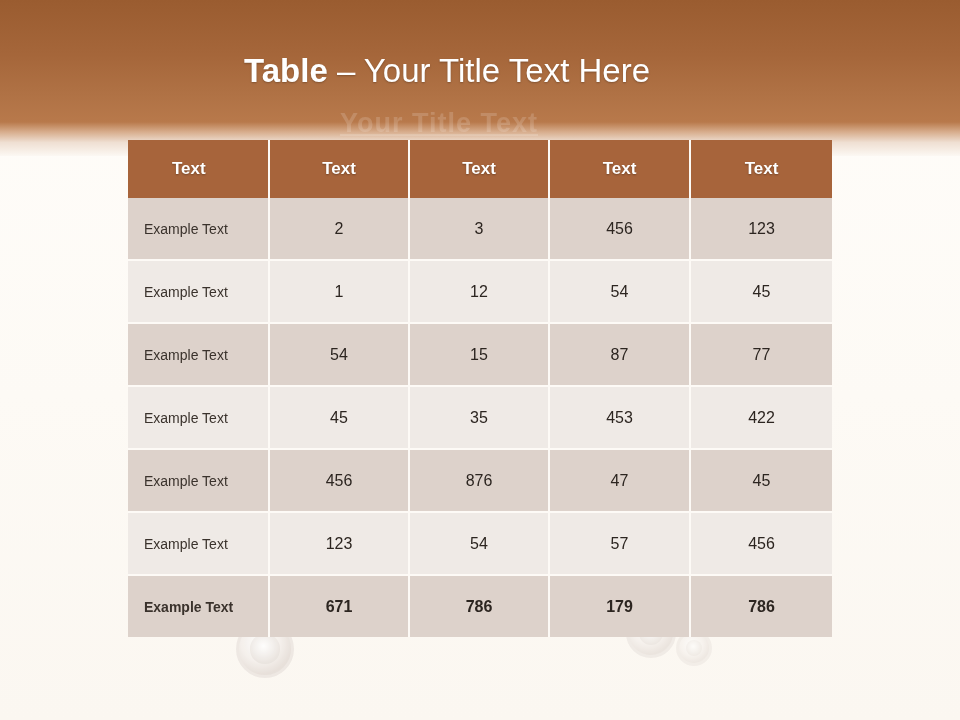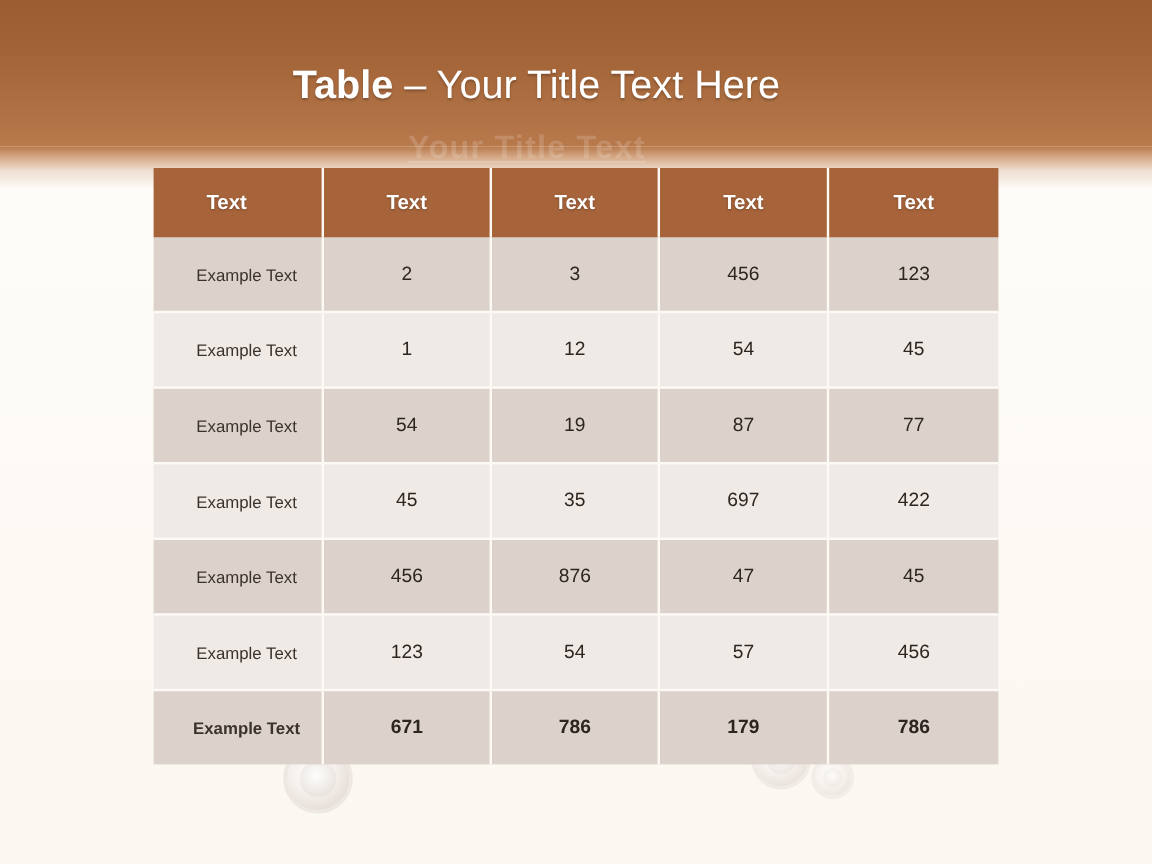--- a/index.html
+++ b/index.html
@@ -120,21 +120,21 @@
   tbody td {
     height: 59px;
     font-size: 16px;
     color: #2c2520;
     text-align: center;
     border-right: 2px solid #fdfaf6;
     border-bottom: 2px solid #fdfaf6;
   }
   tbody td:last-child { border-right: none; }
   tbody td.label {
-    text-align: center;
+    text-align: left;
     padding-left: 16px;
     font-size: 14px;
     color: #3a322c;
   }
   tbody tr.odd td { background: #ddd2cb; }
   tbody tr.even td { background: #efeae6; }
   tbody tr.total td {
     background: #ddd2cb;
     font-weight: bold;
     border-bottom: none;
@@ -187,29 +187,29 @@
         <tr class="even">
           <td class="label">Example Text</td>
           <td>1</td>
           <td>12</td>
           <td>54</td>
           <td>45</td>
         </tr>
         <tr class="odd">
           <td class="label">Example Text</td>
           <td>54</td>
-          <td>19</td>
+          <td>15</td>
           <td>87</td>
           <td>77</td>
         </tr>
         <tr class="even">
           <td class="label">Example Text</td>
           <td>45</td>
           <td>35</td>
-          <td>697</td>
+          <td>453</td>
           <td>422</td>
         </tr>
         <tr class="odd">
           <td class="label">Example Text</td>
           <td>456</td>
           <td>876</td>
           <td>47</td>
           <td>45</td>
         </tr>
         <tr class="even">

